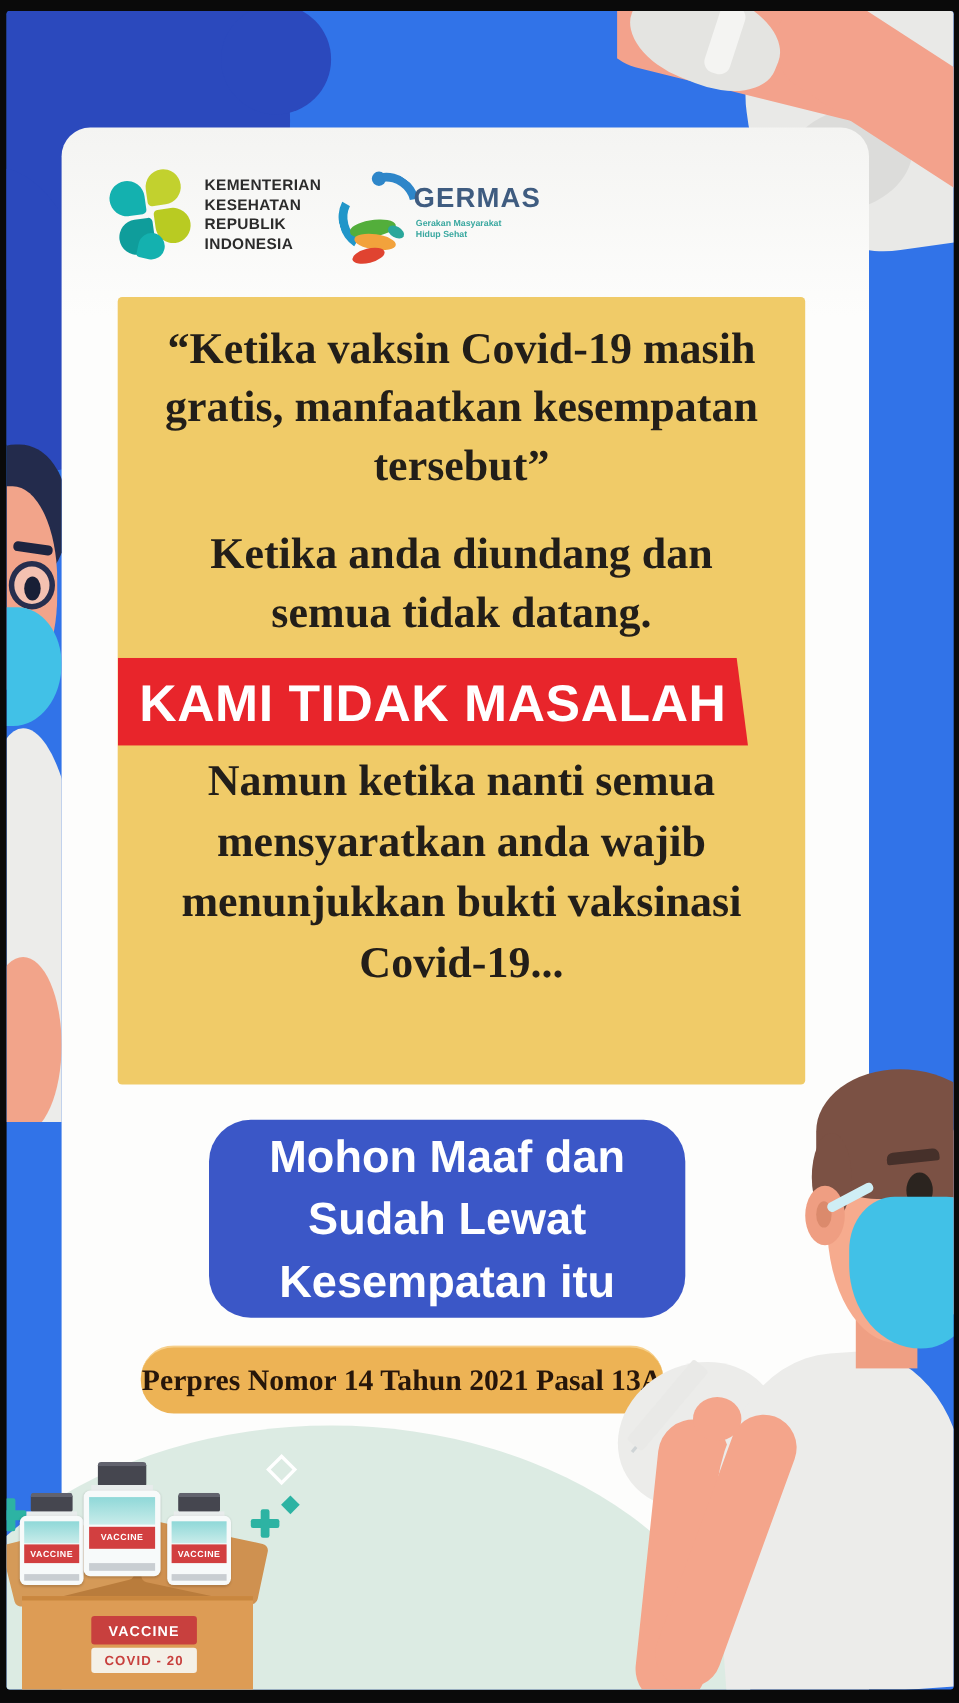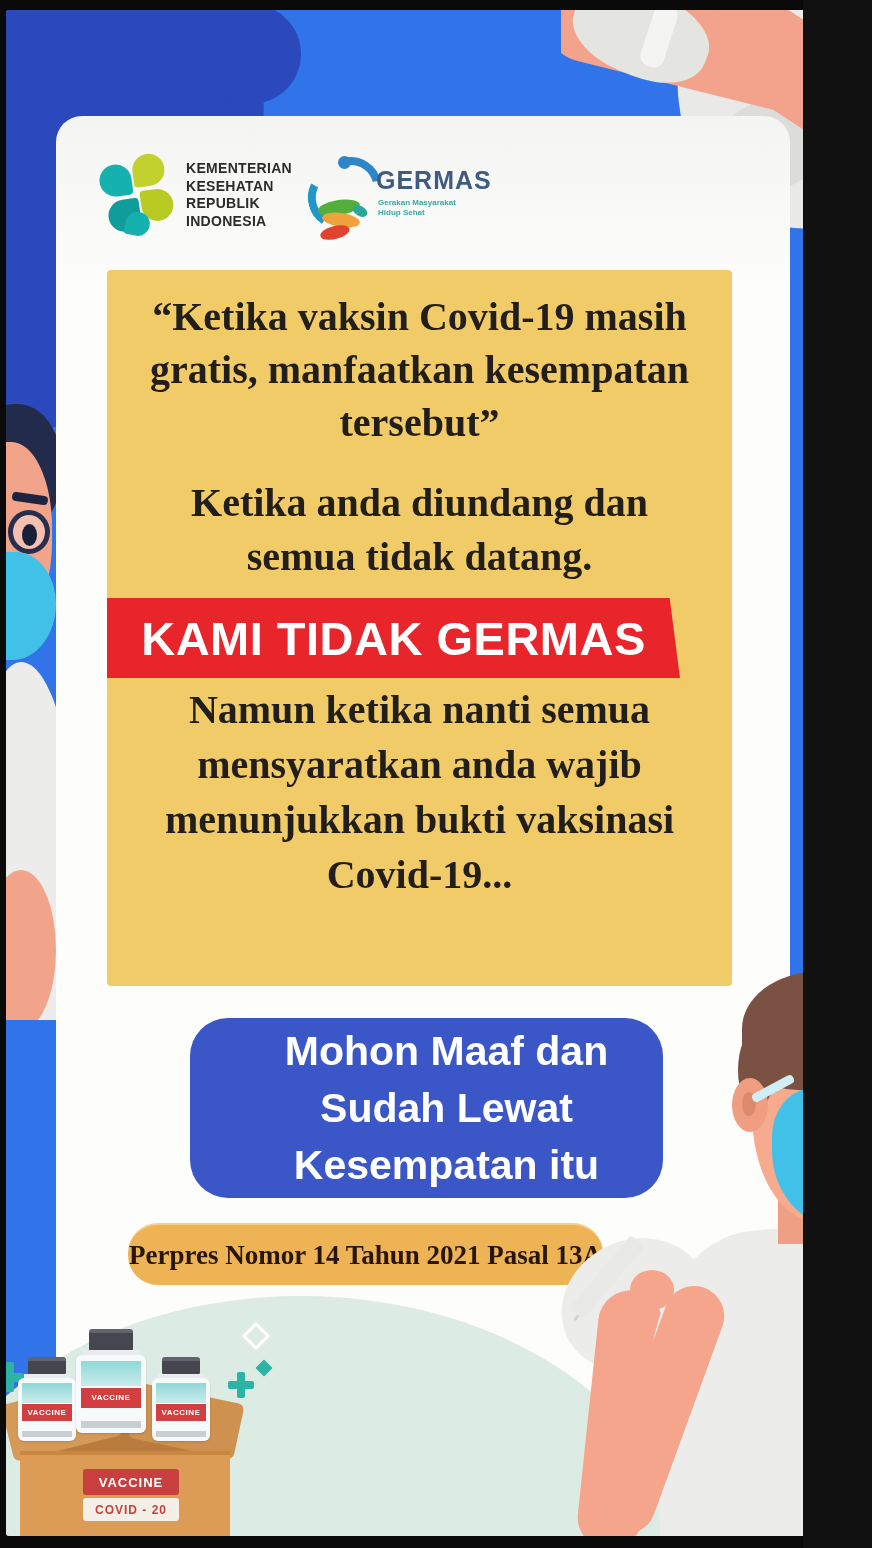--- a/index.html
+++ b/index.html
@@ -1,17 +1,17 @@
 <!DOCTYPE html>
 <html><head>
 <meta charset="utf-8">
 <style>
   html,body{margin:0;padding:0;background:#111;}
   .abs{position:absolute;}
-  #frame{position:relative;width:803px;height:1548px;background:#0a0a0a;overflow:hidden;font-family:"Liberation Sans",sans-serif;}
+  #frame{position:relative;width:872px;height:1548px;background:#0a0a0a;overflow:hidden;font-family:"Liberation Sans",sans-serif;}
   #content{position:absolute;left:6px;top:10px;width:861px;height:1526px;background:#3173e8;overflow:hidden;border-radius:3px;}
 
   
   .blob-main{left:-60px;top:-80px;width:320px;height:360px;background:#2b49bd;border-radius:47% 53% 58% 42%/40% 55% 45% 60%;transform:rotate(15deg);}
   .blob-circle{left:195px;top:-6px;width:100px;height:100px;background:#2b49bd;border-radius:50%;}
   .blob-tail{left:-45px;top:140px;width:130px;height:280px;background:#2b49bd;border-radius:45% 55% 50% 50%;transform:rotate(-12deg);}
 
   
   .tr-person{left:555px;top:0;width:306px;height:320px;overflow:hidden;}
   .tr-shirt{left:120px;top:-20px;width:220px;height:240px;background:#e9e9e7;border-radius:40% 0 0 55%;transform:rotate(-8deg);}
@@ -47,21 +47,21 @@
   
   .ybox{left:51px;top:154px;width:625px;height:716px;background:#f0cb68;border-radius:4px;}
   .serif{font-family:Liberation Serif, serif;font-weight:bold;color:#221e19;text-align:center;}
   .quote{left:0;top:20px;width:100%;font-size:40px;line-height:53px;}
   .invite{left:0;top:206px;width:100%;font-size:40px;line-height:54px;}
   .bodytxt{left:0;top:412px;width:100%;font-size:40px;line-height:55px;}
   .redband{left:51px;top:482px;width:573px;height:80px;background:#e8252b;clip-path:polygon(0 0,98.2% 0,100% 100%,0 100%);display:flex;align-items:center;justify-content:center;}
   .redband span{color:#fff;font-size:47px;font-weight:bold;letter-spacing:.5px;}
 
   
-  .bluebox{left:134px;top:902px;width:433px;height:180px;background:#3b57c7;border-radius:38px;display:flex;flex-direction:column;justify-content:center;text-align:center;padding-left:40px;}
+  .bluebox{left:134px;top:902px;width:433px;height:180px;background:#3b57c7;border-radius:38px;display:flex;flex-direction:column;justify-content:center;text-align:center;}
   .bluebox div{color:#fff;font-size:41px;font-weight:bold;line-height:57px;}
 
   
   .pill{left:72px;top:1107px;width:475px;height:60px;background:#edb355;border-radius:30px;border-top:2px solid #f6cf8a;display:flex;align-items:center;justify-content:center;}
   .pill span{font-family:"Liberation Serif",serif;font-weight:bold;font-size:27px;color:#27160a;}
 
   
   .mint{left:-90px;top:1286px;width:770px;height:560px;background:#dcebe3;border-radius:50%;}
   .sparkle{left:240px;top:1316px;width:14px;height:14px;border:3px solid #fff;transform:rotate(45deg);}
   .dia-sm{left:252px;top:1352px;width:12px;height:12px;background:#2db3a3;transform:rotate(45deg);}
@@ -182,21 +182,21 @@
         </div>
         <div class="abs serif bodytxt">
           <div>Namun ketika nanti semua</div>
           <div>mensyaratkan anda wajib</div>
           <div>menunjukkan bukti vaksinasi</div>
           <div>Covid-19...</div>
         </div>
       </div>
 
       <div class="abs redband">
-        <span>KAMI TIDAK GERMAS</span>
+        <span>KAMI TIDAK MASALAH</span>
       </div>
 
       <div class="abs bluebox">
         <div>Mohon Maaf dan</div>
         <div>Sudah Lewat</div>
         <div>Kesempatan itu</div>
       </div>
 
       <div class="abs pill">
         <span>Perpres Nomor 14 Tahun 2021 Pasal 13A</span>

